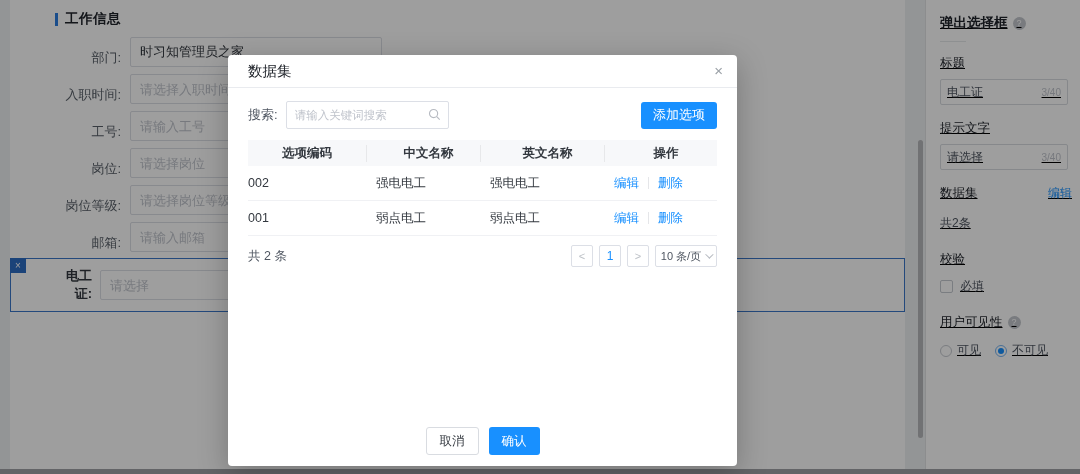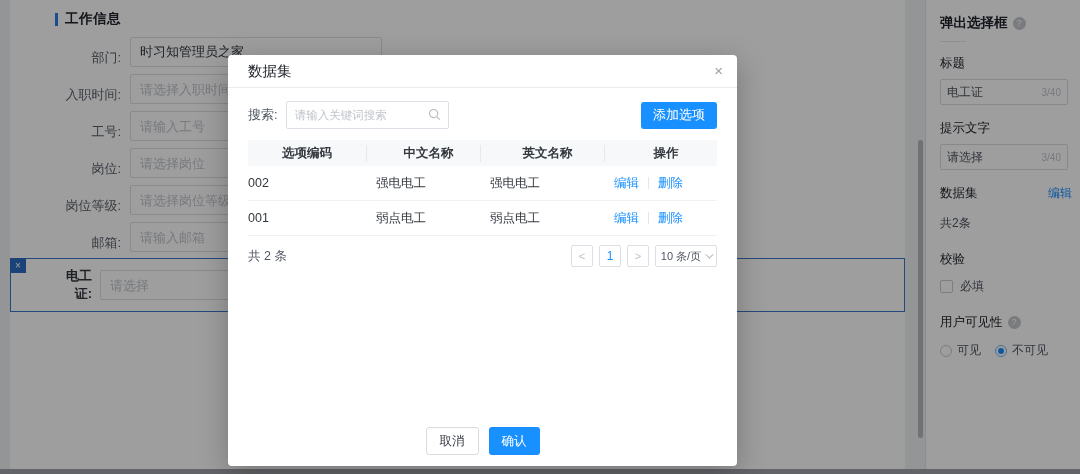--- a/index.html
+++ b/index.html
@@ -28,21 +28,21 @@
   .widget-inner { display:flex; align-items:center; height:100%; padding-left:45px; }
   .widget-label { width:36px; text-align:right; font-size:13px; font-weight:700; color:#33383f; margin-right:8px; }
 
   
   .scroll-thumb { position:absolute; left:918px; top:140px; width:5px; height:298px;
     background:#b7b8bb; border-radius:3px; }
   .v-divider { position:absolute; left:925px; top:0; width:1px; height:474px; background:#e3e4e6; }
 
   
   .sidebar { position:absolute; left:926px; top:0; width:154px; height:474px; background:#fff;
-    padding:14px 8px 0 14px; }
+    padding:14px 8px 0 14px;text-decoration:underline; }
   .sb-title-row { display:flex; align-items:center; gap:5px; }
   .sb-title { font-size:13.5px; color:#20242b; font-weight:600; }
   .help-icon { width:13px; height:13px; border-radius:50%; background:#c3c7cd; color:#fff;
     font-size:9px; line-height:13px; text-align:center; display:inline-block; }
   .sb-divider { width:26px; height:1px; background:#e6e8eb; margin:9px 0 13px; }
   .sb-label { font-size:12.5px; color:#20242b; margin-bottom:7px; }
   .sb-input { display:flex; align-items:center; justify-content:space-between;
     width:128px; height:26px; border:1px solid #d9dce1; border-radius:2px;
     padding:0 6px; margin-bottom:15px; background:#fff; cursor:text; }
   .sb-input .val { font-size:12px; color:#4e5560; }

